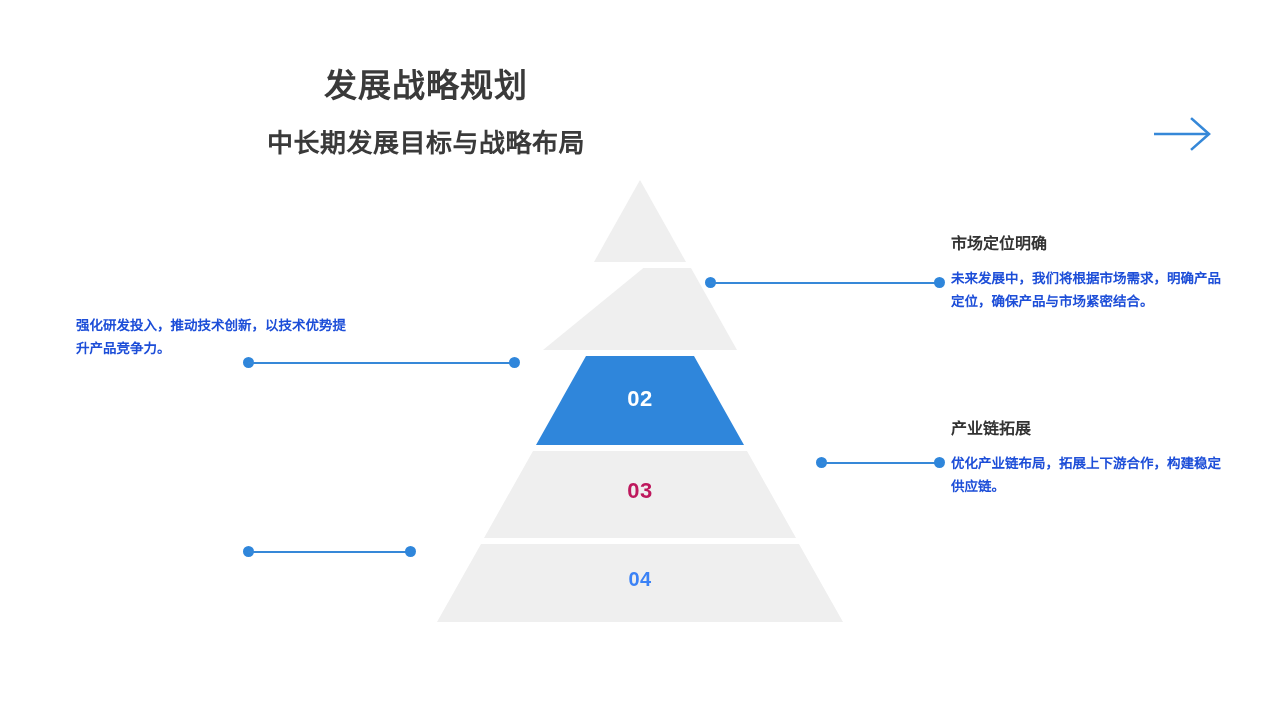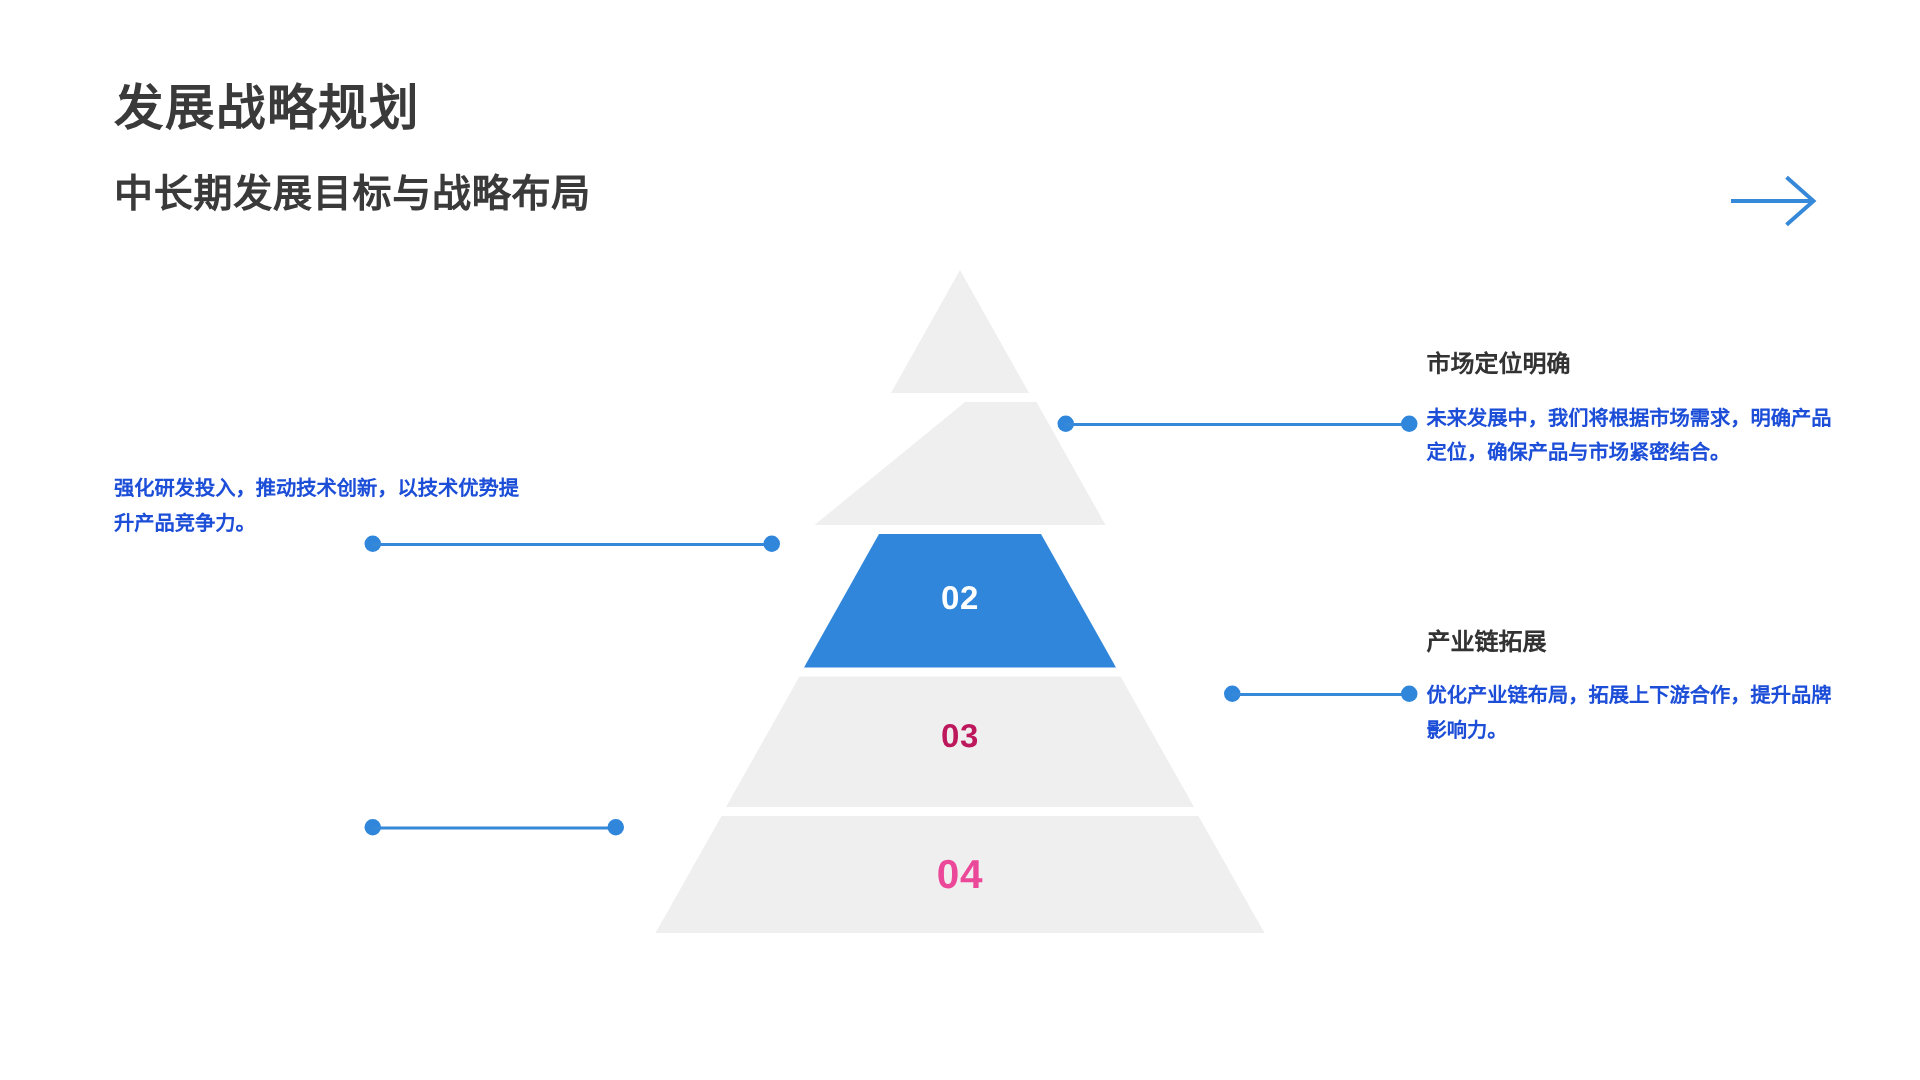--- a/index.html
+++ b/index.html
@@ -21,22 +21,23 @@
     inset: 0;
     width: 1280px;
     height: 720px;
     background: #ffffff;
   }
 
   
   .header {
     position: absolute;
     left: 76px;
-    top: 52px;
+    top: 66px;
     width: 700px;
+    text-align: center;
   }
   .title {
     font-size: 33px;
     font-weight: 700;
     color: #3a3a3a;
     letter-spacing: 1px;
     line-height: 1.2;
     margin: 0;
     white-space: nowrap;
   }
@@ -158,21 +159,21 @@
       <polygon points="429,374 111,374 67,452 473,452" fill="#EFEFEF"></polygon>
     </svg>
 
     
     <div style="position:absolute;left:0;top:0;width:540px;height:460px;pointer-events:none;">
       <div style="position:absolute;left:0;top:216px;width:540px;text-align:center;
                   font-size:22px;font-weight:700;color:#ffffff;letter-spacing:0.5px;">02</div>
       <div style="position:absolute;left:0;top:308px;width:540px;text-align:center;
                   font-size:22px;font-weight:700;color:#be185d;letter-spacing:0.5px;">03</div>
       <div style="position:absolute;left:0;top:398px;width:540px;text-align:center;
-                  font-size:27px;font-weight:700;color:#ec4899;letter-spacing:0.5px;">04</div>
+                  font-size:20px;font-weight:700;color:#3b82f6;letter-spacing:0.5px;">04</div>
     </div>
   </div>
 
   <div class="connector" id="connector-1">
     <span class="dot start"></span>
     <span class="line"></span>
     <span class="dot end"></span>
   </div>
 
   <div class="connector" id="connector-2">
@@ -197,17 +198,17 @@
     <p class="c-title">市场定位明确</p>
     <p class="c-body">未来发展中，我们将根据市场需求，明确产品定位，确保产品与市场紧密结合。</p>
   </div>
 
   <div class="callout left" id="callout-2">
     <p class="c-body">强化研发投入，推动技术创新，以技术优势提升产品竞争力。</p>
   </div>
 
   <div class="callout right" id="callout-3">
     <p class="c-title">产业链拓展</p>
-    <p class="c-body">优化产业链布局，拓展上下游合作，提升品牌影响力。</p>
+    <p class="c-body">优化产业链布局，拓展上下游合作，构建稳定供应链。</p>
   </div>
 
 
 </div>
 
 </body></html>

